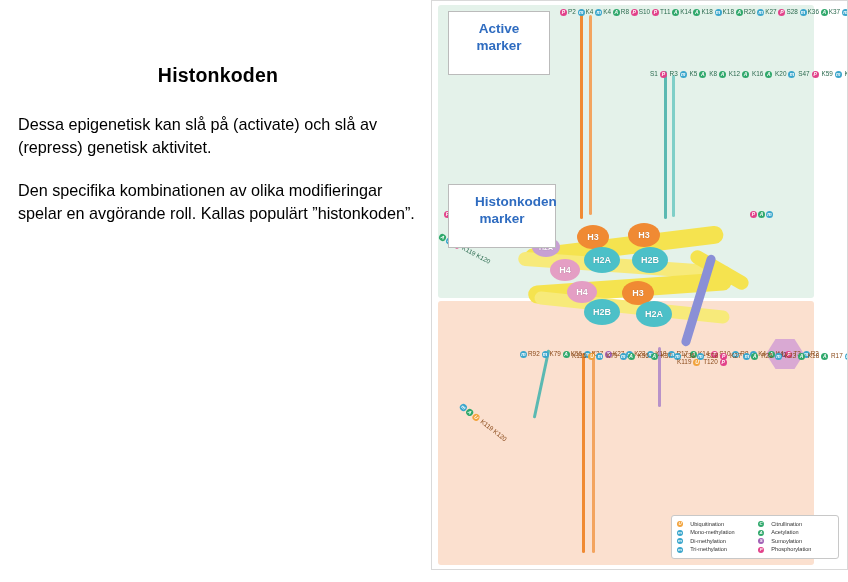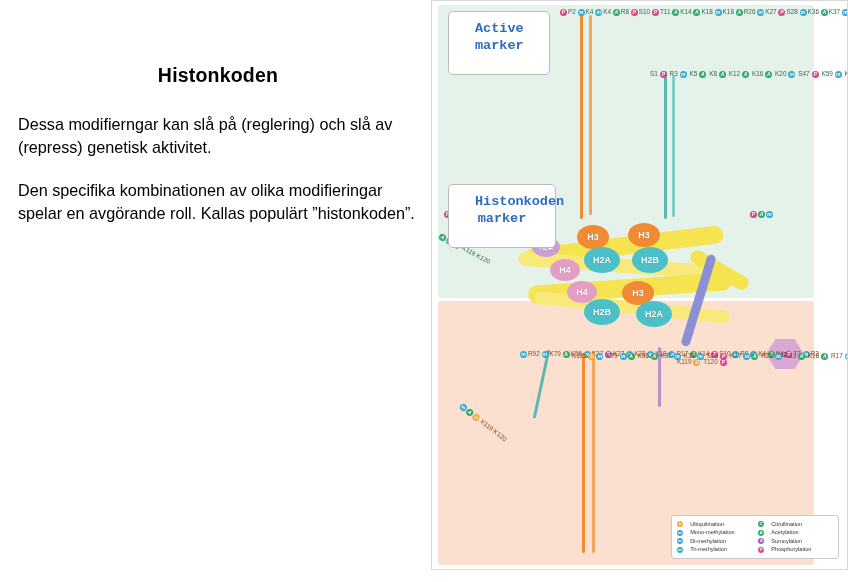--- a/index.html
+++ b/index.html
@@ -69,28 +69,27 @@
   }
   .panel.repressive {
     top: 300px;
     height: 264px;
     background: #fbe0cf;
   }
   .marker-box {
     position: absolute;
     background: #ffffff;
     border: 1px solid #bbbbbb;
-    border-radius: 5px;
+    border-radius: 0;
     text-align: center;
     font-weight: bold;
     font-size: 13.5px;
     line-height: 17px;
     padding: 8px 26px;
     box-sizing: border-box;
-    font-family: Liberation Mono, monospace;
   }
   .marker-box.active-marker {
     left: 16px;
     top: 10px;
     width: 102px;
     height: 64px;
     color: #2f6cc0;
   }
   .marker-box.repressive-marker {
     left: 16px;
@@ -207,21 +206,21 @@
 </style>
 </head>
 <body>
 
 <div id="slide">
 
   <div class="text-col">
     <div class="slide-title">Histonkoden</div>
 
     <p class="para">
-      <span>Dessa modifierngar kan slå på (reglering) och slå av (repress) genetisk aktivitet.</span>
+      <span>Dessa epigenetisk kan slå på (activate) och slå av (repress) genetisk aktivitet.</span>
     </p>
     <p class="para">
       <span>Den specifika kombinationen av olika modifieringar spelar en avgörande roll. Kallas populärt ”histonkoden”.</span>
     </p>
   </div>
 
   <div class="figure">
 
     <div class="panel active"></div>
 

